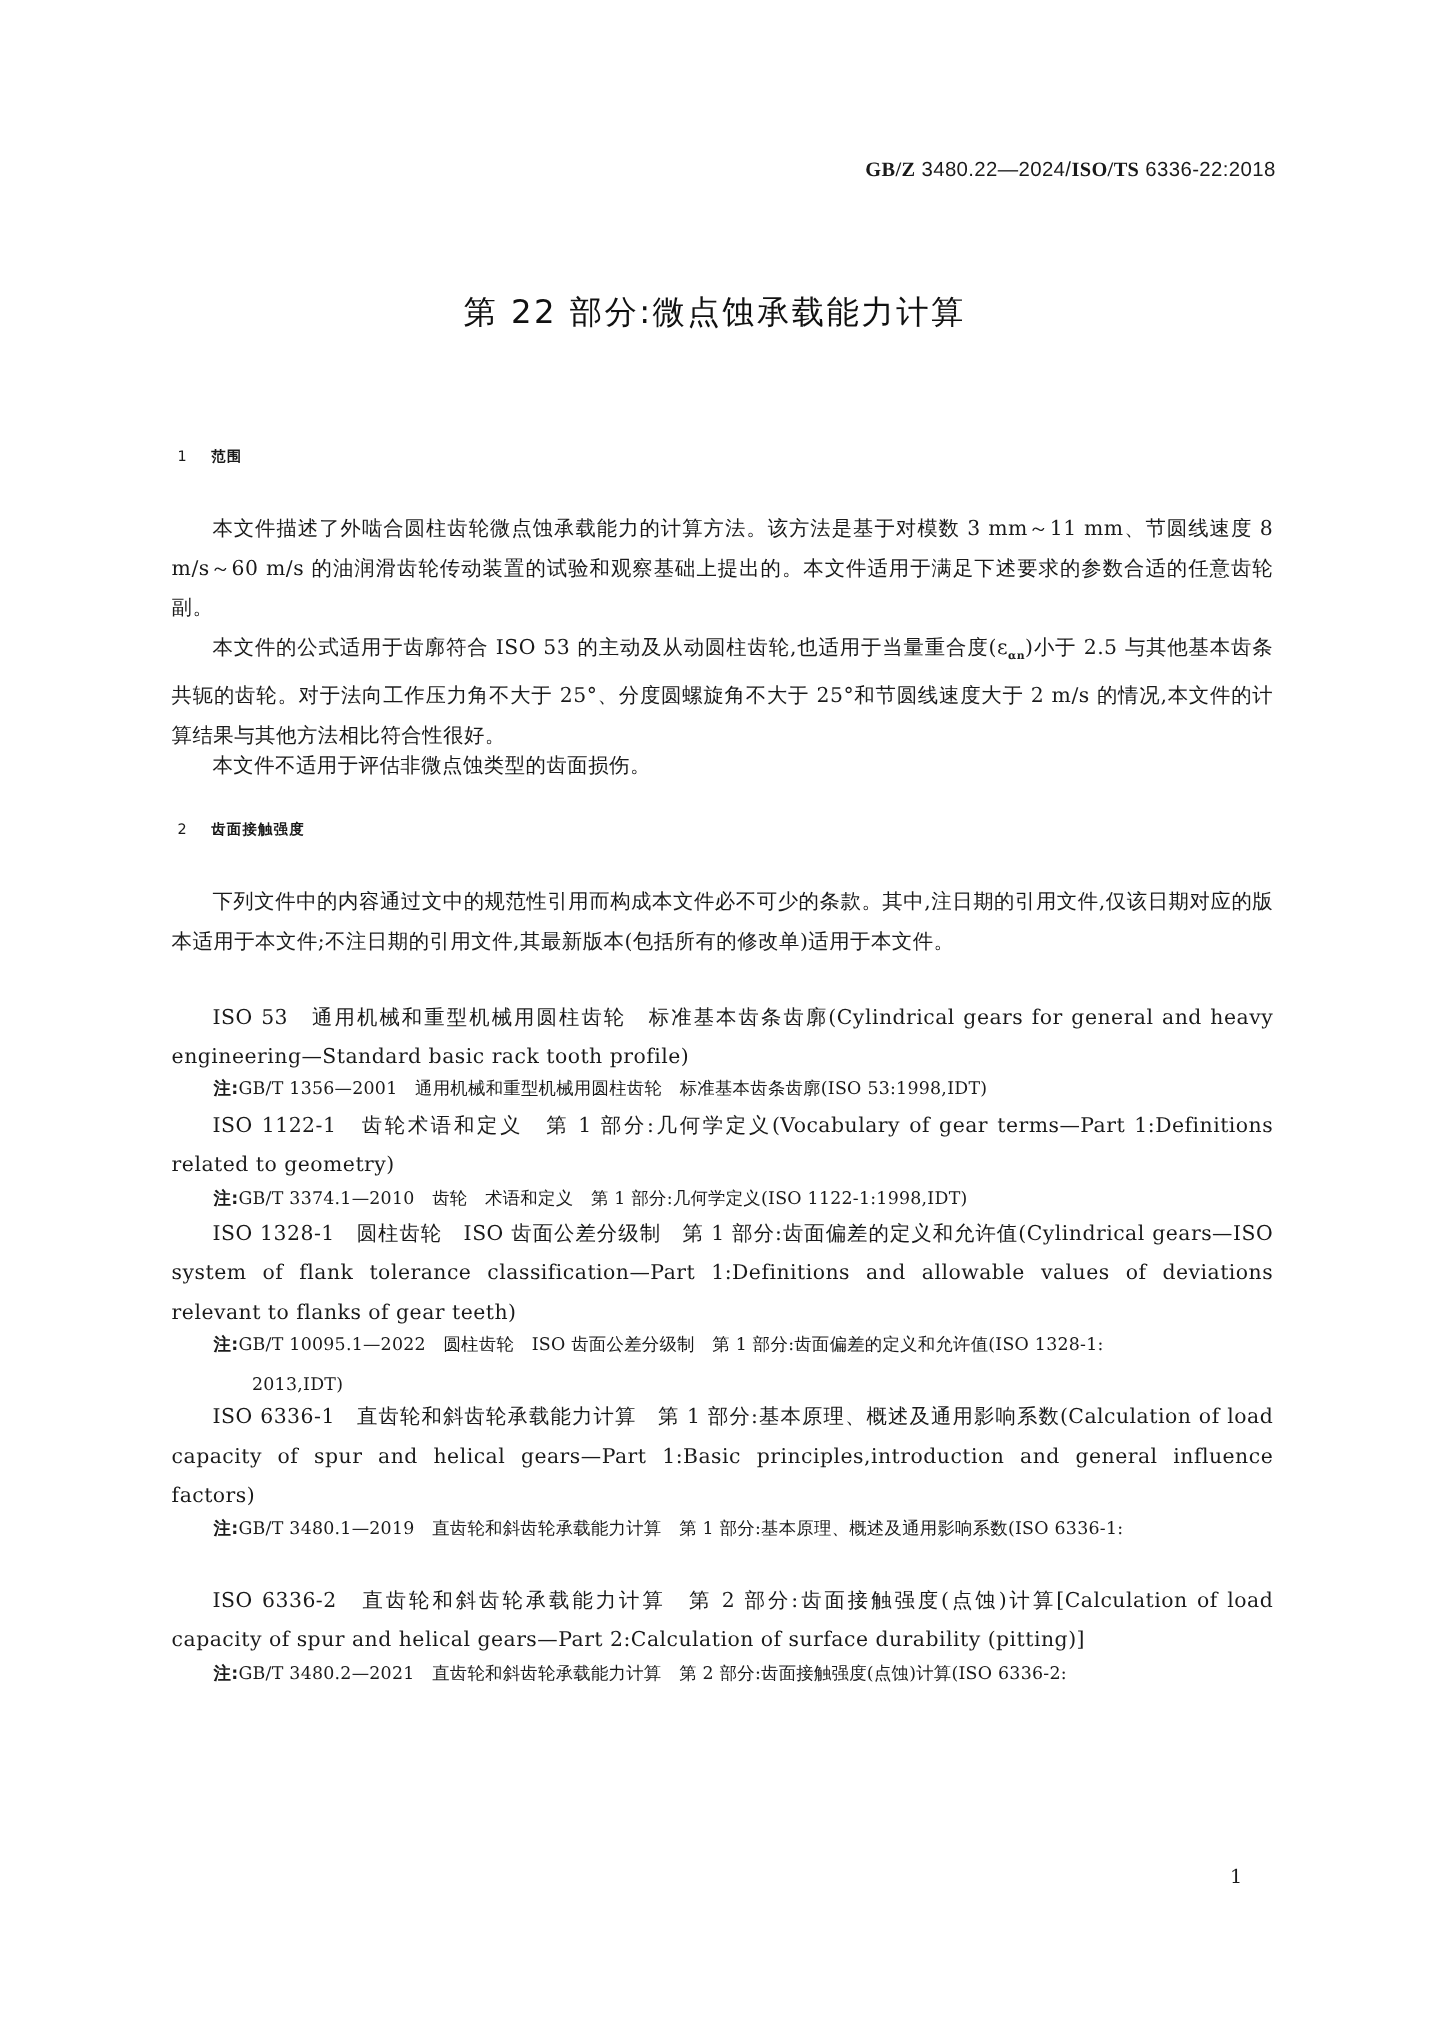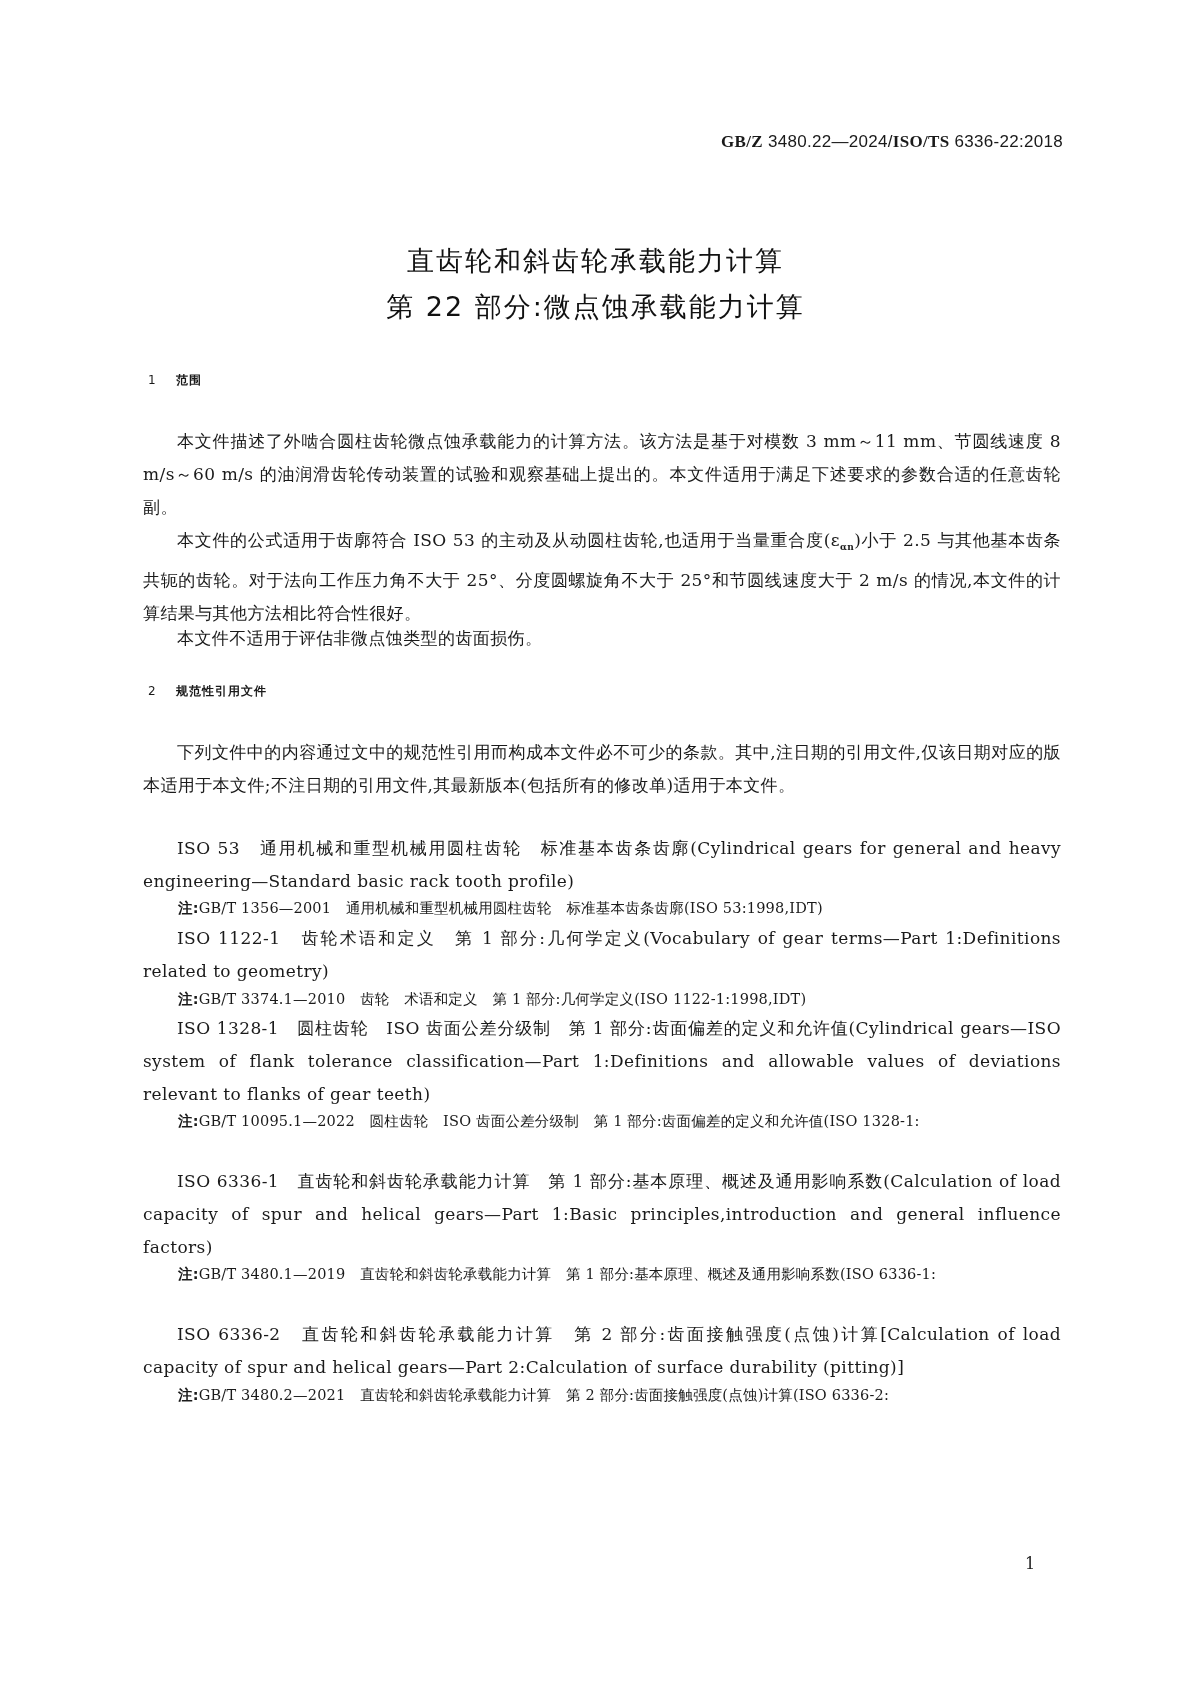--- a/index.html
+++ b/index.html
@@ -42,48 +42,47 @@
   sub { font-size: 9px; font-weight: bold; }
 </style>
 </head>
 <body>
 
 <div class="header">
   <b>GB/Z</b>&nbsp;<span>3480.22—2024/</span><b>ISO/TS</b> <span>6336-22:2018</span>
 </div>
 
 <div class="title">
-  <div>直齿轮和斜齿轮承载能力计算</div>
   <div>第 22 部分:微点蚀承载能力计算</div>
 </div>
 
 <div class="sec-head" style="top:372px;">
   <span class="num">1</span><span>范围</span>
 </div>
 
 <div class="para indent" style="top:425px;">本文件描述了外啮合圆柱齿轮微点蚀承载能力的计算方法。该方法是基于对模数 3 mm～11 mm、节圆线速度 8 m/s～60 m/s 的油润滑齿轮传动装置的试验和观察基础上提出的。本文件适用于满足下述要求的参数合适的任意齿轮副。</div>
 
 <div class="para indent" style="top:524px;"><span>本文件的公式适用于齿廓符合 ISO 53 的主动及从动圆柱齿轮,也适用于当量重合度(ε</span><sub>αn</sub><span>)小于 2.5 与其他基本齿条共轭的齿轮。对于法向工作压力角不大于 25°、分度圆螺旋角不大于 25°和节圆线速度大于 2 m/s 的情况,本文件的计算结果与其他方法相比符合性很好。</span></div>
 
 <div class="para indent" style="top:622px;">本文件不适用于评估非微点蚀类型的齿面损伤。</div>
 
 <div class="sec-head" style="top:683px;">
-  <span class="num">2</span><span>规范性引用文件</span>
+  <span class="num">2</span><span>齿面接触强度</span>
 </div>
 
 <div class="para indent" style="top:736px;">下列文件中的内容通过文中的规范性引用而构成本文件必不可少的条款。其中,注日期的引用文件,仅该日期对应的版本适用于本文件;不注日期的引用文件,其最新版本(包括所有的修改单)适用于本文件。</div>
 
 <div class="para indent" style="top:832px;">ISO 53　通用机械和重型机械用圆柱齿轮　标准基本齿条齿廓(Cylindrical gears for general and heavy engineering—Standard basic rack tooth profile)</div>
 <div class="note" style="top:892px;"><span class="lbl">注:</span><span>GB/T 1356—2001　通用机械和重型机械用圆柱齿轮　标准基本齿条齿廓(ISO 53:1998,IDT)</span></div>
 
 <div class="para indent" style="top:922px;">ISO 1122-1　齿轮术语和定义　第 1 部分:几何学定义(Vocabulary of gear terms—Part 1:Definitions related to geometry)</div>
 <div class="note" style="top:983px;"><span class="lbl">注:</span><span>GB/T 3374.1—2010　齿轮　术语和定义　第 1 部分:几何学定义(ISO 1122-1:1998,IDT)</span></div>
 
 <div class="para indent" style="top:1012px;">ISO 1328-1　圆柱齿轮　ISO 齿面公差分级制　第 1 部分:齿面偏差的定义和允许值(Cylindrical gears—ISO system of flank tolerance classification—Part 1:Definitions and allowable values of deviations relevant to flanks of gear teeth)</div>
-<div class="note" style="top:1105px;"><span class="lbl">注:</span><span>GB/T 10095.1—2022　圆柱齿轮　ISO 齿面公差分级制　第 1 部分:齿面偏差的定义和允许值(ISO 1328-1:</span></div>
+<div class="note" style="top:1105px;"><span class="lbl">注:</span><span>GB/T 10095.1—2022　圆柱齿轮　ISO 齿面公差分级制　第 1 部分:齿面偏差的定义和允许值(ISO 1328-1:</span><span class="cont">2013,IDT)</span></div>
 
 <div class="para indent" style="top:1165px;">ISO 6336-1　直齿轮和斜齿轮承载能力计算　第 1 部分:基本原理、概述及通用影响系数(Calculation of load capacity of spur and helical gears—Part 1:Basic principles,introduction and general influence factors)</div>
 <div class="note" style="top:1258px;"><span class="lbl">注:</span><span>GB/T 3480.1—2019　直齿轮和斜齿轮承载能力计算　第 1 部分:基本原理、概述及通用影响系数(ISO 6336-1:</span></div>
 
 <div class="para indent" style="top:1318px;">ISO 6336-2　直齿轮和斜齿轮承载能力计算　第 2 部分:齿面接触强度(点蚀)计算[Calculation of load capacity of spur and helical gears—Part 2:Calculation of surface durability (pitting)]</div>
 <div class="note" style="top:1379px;"><span class="lbl">注:</span><span>GB/T 3480.2—2021　直齿轮和斜齿轮承载能力计算　第 2 部分:齿面接触强度(点蚀)计算(ISO 6336-2:</span></div>
 
 <div class="pnum">1</div>
 
 </body></html>

